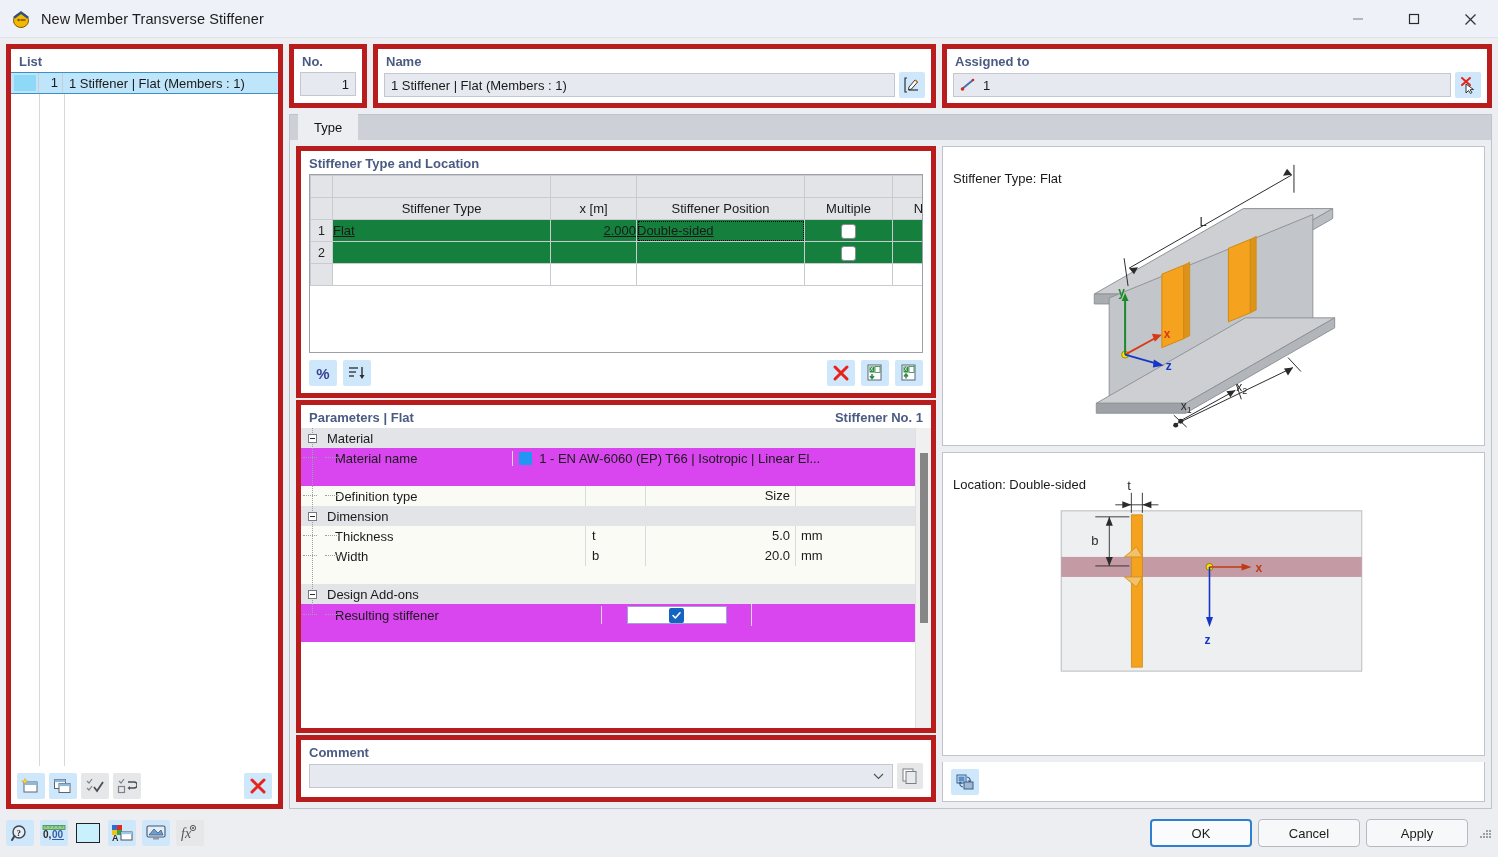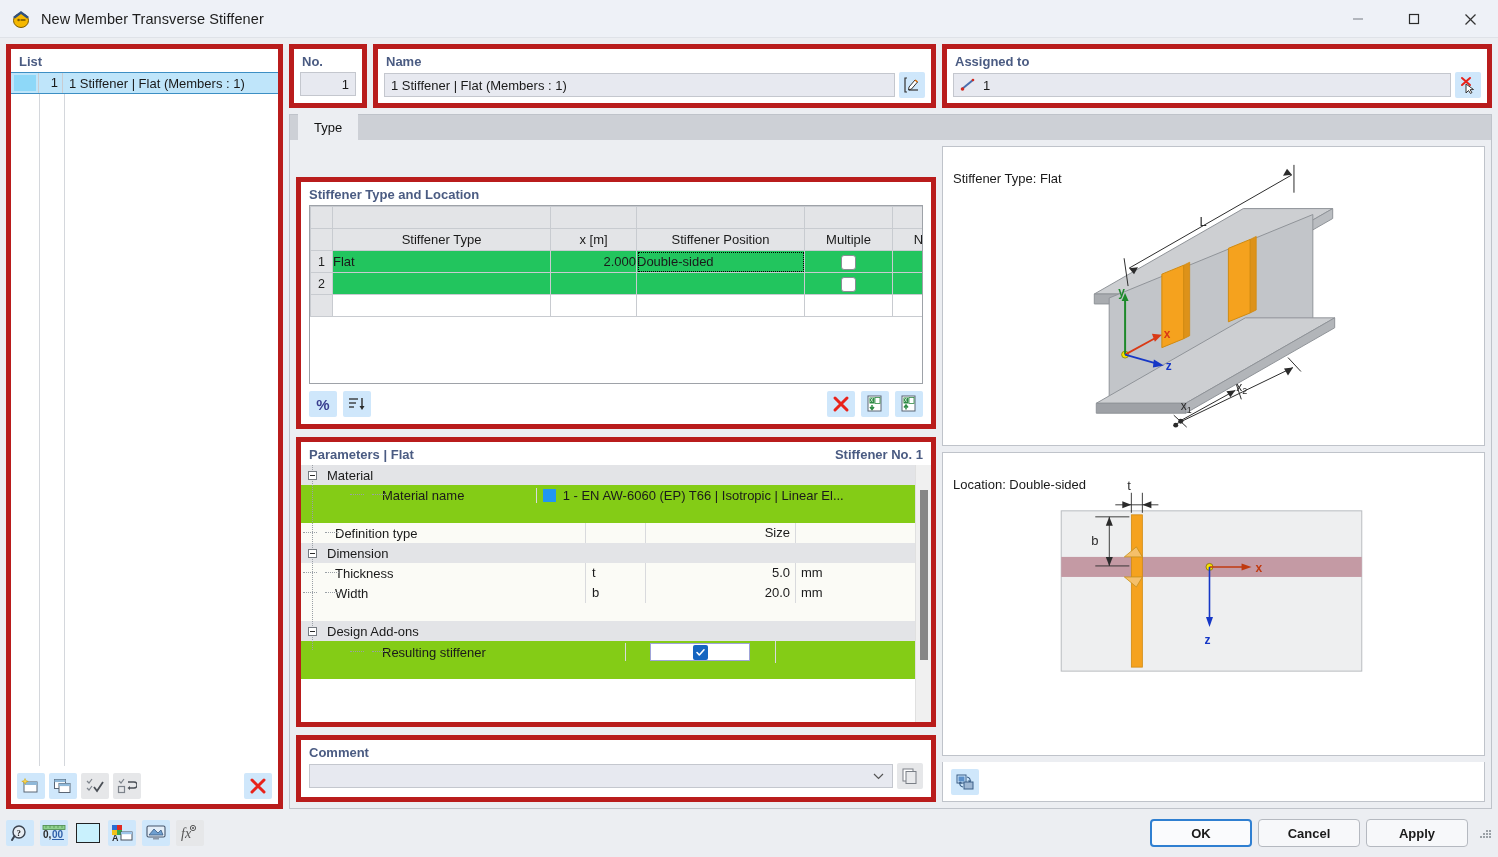--- a/index.html
+++ b/index.html
@@ -113,41 +113,41 @@
     height: 26px; padding: 0 16px; display: flex; align-items: center;
     background: #cdd0d6; font-size: 13px; color: #333;
   }
   .tab.active { background: #eceef2; color: #111; }
 
   .tab-content {
     flex: 1 1 auto; display: flex; gap: 6px; min-height: 0;
     border: 1px solid #bfc3ca; border-top: none; background: #eceef2;
     padding: 6px;
   }
-  .panel-left { width: 640px; flex: 0 0 auto; display: flex; flex-direction: column; gap: 8px; min-height: 0; margin-top: 31px;}
+  .panel-left { width: 640px; flex: 0 0 auto; display: flex; flex-direction: column; gap: 2px; min-height: 0;}
   .panel-right { flex: 1 1 auto; display: flex; flex-direction: column; gap: 6px; min-width: 0; }
 
   
   .stl-group { display: flex; flex-direction: column; height: 252px; flex: 0 0 auto; }
   .tbl-wrap { flex: 1 1 auto; margin: 0 8px; border: 1px solid #9ea2a8; background: #fff; position: relative; overflow: hidden; }
   table.grid { border-collapse: collapse; width: 100%; table-layout: fixed; font-size: 13px; }
   table.grid td, table.grid th { border: 1px solid #c8cbd0; padding: 0; height: 22px; }
   .hdr-strip td { background: #e3e4e7; height: 12px; border-bottom: none; }
   .hdr td {
     background: #e3e4e7; text-align: center; font-weight: normal; color: #1a1a1a;
     border-top: none;
   }
   .col-rn { width: 22px; }
   .col-type { width: 218px; }
   .col-x { width: 86px; }
   .col-pos { width: 168px; }
   .col-mult { width: 88px; }
   .col-note { width: 70px; }
   td.rn { background: #e3e4e7; text-align: center; color: #222; font-size: 12.5px; }
-  td.cell { background: #22c55e; padding: 0 5px; }
+  td.cell { background: #15803d; padding: 0 5px; text-decoration: underline; }
   td.cell.right { text-align: right; }
   td.cell.sel {
     outline: 1px dotted #000; outline-offset: -2px;
   }
   td.cell.center { text-align: center; }
   .cb {
     width: 15px; height: 15px; border: 1px solid #8a8e94; border-radius: 3px; background: #fff;
     display: inline-block; vertical-align: middle;
   }
   .filler-row td { background: #fff; height: 107px; border-left: 1px solid #c8cbd0; }
@@ -156,21 +156,21 @@
 
   
   .param-group { flex: 1 1 auto; display: flex; flex-direction: column; min-height: 0; }
   .param-head { display: flex; justify-content: space-between; padding: 5px 8px 3px 8px; }
   .param-head .l, .param-head .r { font-weight: bold; color: #4a5b82; font-size: 13px; }
   .param-body { flex: 1 1 auto; position: relative; display: flex; min-height: 0; }
   .ptree { flex: 1 1 auto; position: relative; overflow: hidden; }
   .prow { display: flex; height: 20px; align-items: center; font-size: 13px; }
   .prow.section { background: #e3e4e7; }
   .prow.alt { background: #fbfbf6; }
-  .prow.white { background: #84cc16; padding-left: 47px; }
+  .prow.white { background: #d946ef; }
   .p-expander {
     width: 22px; display: flex; align-items: center; justify-content: center; flex: 0 0 auto;
     height: 20px;
   }
   .exp-box {
     width: 9px; height: 9px; border: 1px solid #757a80; background: #fff;
     position: relative;
   }
   .exp-box::before {
     content: ""; position: absolute; left: 1px; right: 1px; top: 3px; height: 1px; background: #2b2b2b;
@@ -231,21 +231,21 @@
   .gfx-footer { height: 40px; flex: 0 0 auto; display: flex; align-items: center; padding: 0 8px; background: #fff; border: 1px solid #bfc3ca; border-top: none; }
 
   
   .bottombar {
     height: 48px; flex: 0 0 auto; display: flex; align-items: center;
     padding: 0 6px; gap: 6px; background: #eceef2;
   }
   .btn {
     height: 28px; min-width: 102px; padding: 0 12px; background: #f7f8fa;
     border: 1px solid #b5b9c0; border-radius: 4px; font-size: 13px;
-    display: flex; align-items: center; justify-content: center; color: #1a1a1a; font-weight: bold;
+    display: flex; align-items: center; justify-content: center; color: #1a1a1a;
   }
   .btn.primary { border: 2px solid #2f7fd1; background: #fafbfd; }
   .grip { width: 14px; height: 14px; margin-left: 4px; position: relative; }
   .grip i { position: absolute; width: 2px; height: 2px; background: #9aa0a6; }
 
   
   svg { display: block; }
 </style>
 </head>
 <body>

